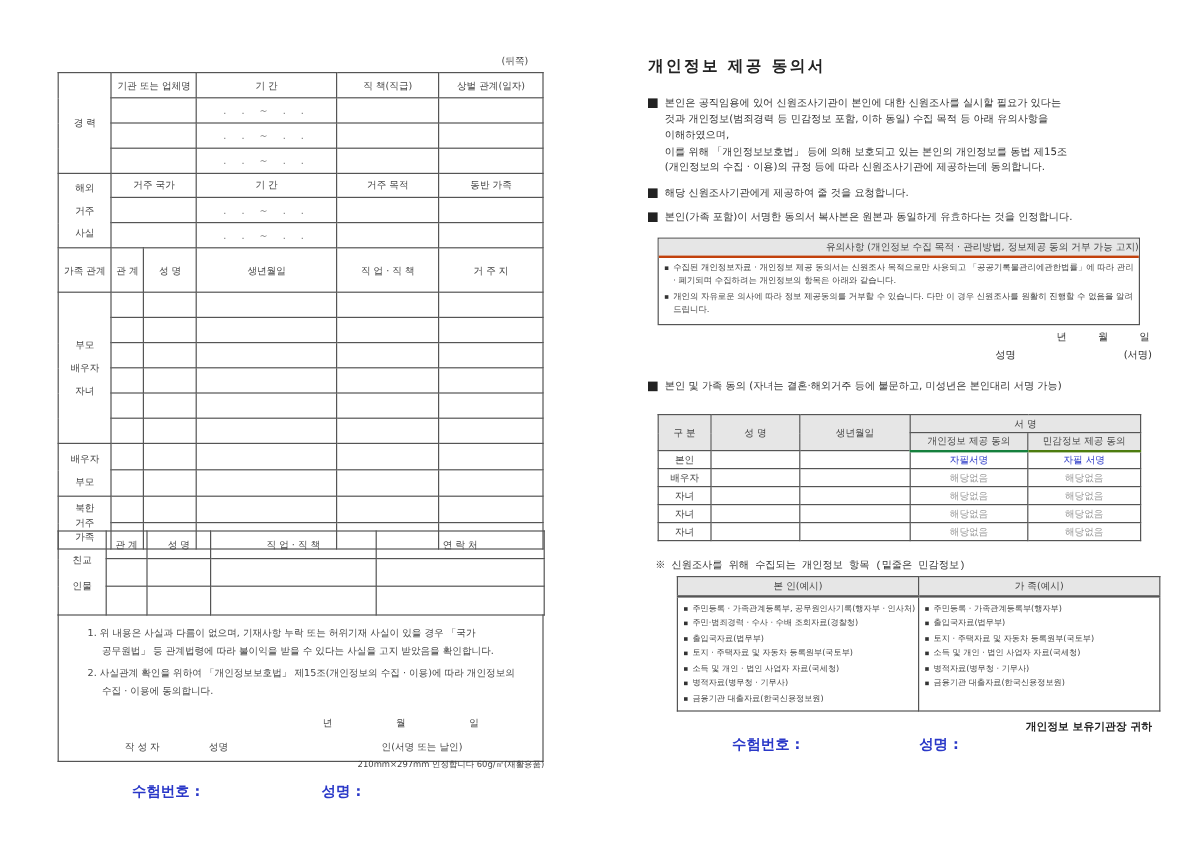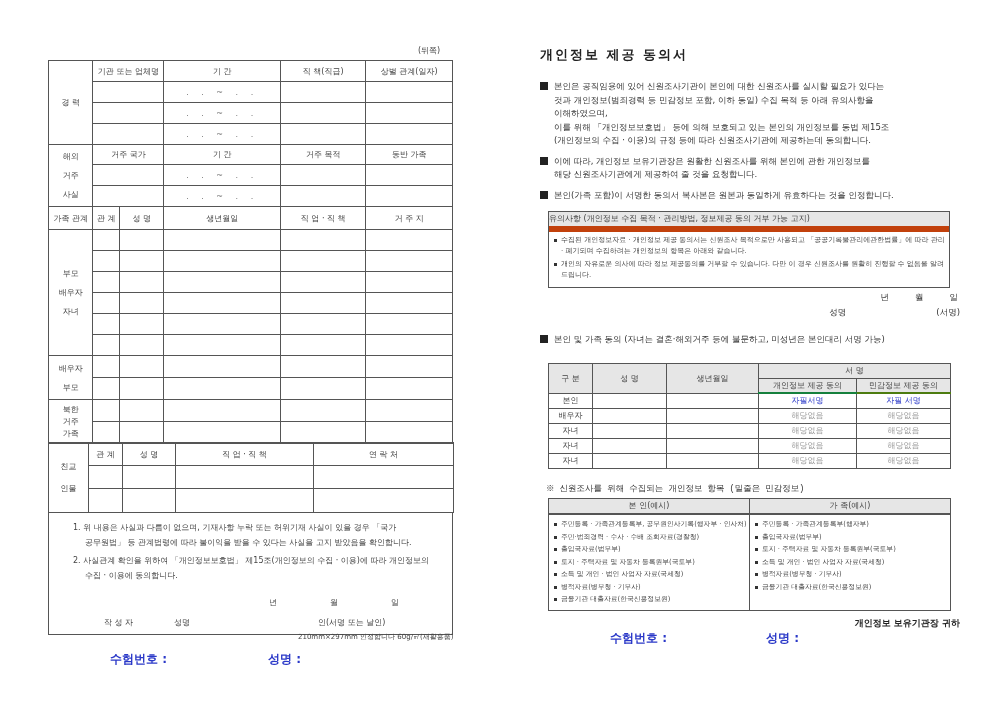--- a/index.html
+++ b/index.html
@@ -24,30 +24,30 @@
   .sign-row { position: absolute; left: 55px; top: 105px; font-size: 8px; display: flex; }
   .paper-note { position: absolute; left: 250px; top: 587px; font-size: 7px; color: #444; white-space: nowrap; }
   .exam-row { position: absolute; top: 606px; font-size: 12px; font-weight: bold; color: #2a38c8; display: flex; }
 
   
   #right { left: 540px; top: 40px; width: 420px; }
   .title { text-align: left; font-family: "DejaVu Serif", serif; font-size: 13px; font-weight: bold; color: #222; letter-spacing: 2px; margin-top: 6px; }
   .bul { font-size: 8.5px; color: #333; line-height: 13.5px; position: relative; padding-left: 14px; }
   .bul .sq { position: absolute; left: 0; top: 2px; width: 8px; height: 8px; background: #222; }
   .noticebox { border: 1px solid #555; margin-left: 8px; width: 402px; }
-  .noticebox .nhead { background: #e6e6e6; border-bottom: 6px solid #c2410c; text-align: left; font-size: 8px; line-height: 14px; color: #444; }
+  .noticebox .nhead { background: #e6e6e6; border-bottom: 2px solid #c2410c; text-align: right; font-size: 8px; line-height: 14px; color: #444; }
   .noticebox .nbody { padding: 3px 4px 4px 4px; font-size: 7px; color: #444; line-height: 11px; }
   .nbody .li { padding-left: 8px; position: relative; margin-bottom: 2px; }
   .nbody .li:before { content: ""; position: absolute; left: 1px; top: 4px; width: 3px; height: 3px; background: #333; }
   #ctable { width: 402px; margin-left: 8px; }
   #ctable th { background: #e6e6e6; }
   #ctable td, #ctable th { height: 15px; font-size: 8px; }
   #ctable .sig { color: #2a38c8; }
   #ctable .na { color: #999; }
-  #itable { width: 402px; margin-left: 8px; }
+  #itable { width: 402px; margin-left: 24px; }
   #itable th { background: #e6e6e6; height: 16px; border-bottom: 2px solid #555; }
   #itable td { vertical-align: top; text-align: left; font-size: 6.8px; padding: 3px 4px; line-height: 12.5px; color: #444; }
   #itable .li { padding-left: 8px; position: relative; }
   #itable .li:before { content: ""; position: absolute; left: 1px; top: 5px; width: 3px; height: 3px; background: #333; }
   .u { }
 </style>
 </head>
 <body>
 
 <div class="page" id="left">
@@ -106,21 +106,21 @@
           <td></td>
           <td></td>
         </tr>
     <tr style="height:21px">
           <td colspan="2"></td>
           <td class="date">. . ~ . .</td>
           <td></td>
           <td></td>
         </tr>
 
-    <tr style="height:23px">
+    <tr style="height:37px">
       <td>가족 관계</td>
       <td>관 계</td>
       <td>성 명</td>
       <td>생년월일</td>
       <td>직 업 · 직 책</td>
       <td>거 주 지</td>
     </tr>
 
     <tr style="height:21px">
       <td rowspan="6" class="sec">
@@ -270,21 +270,20 @@
   <div class="bul" style="margin-top:16px">
     <span class="sq"></span>
     <div>본인은 공직임용에 있어 신원조사기관이 본인에 대한 신원조사를 실시할 필요가 있다는</div>
     <div>것과  개인정보(범죄경력 등 민감정보 포함, 이하 동일) 수집 목적 등 아래 유의사항을</div>
     <div>이해하였으며,</div>
     <div>이를 위해 「개인정보보호법」 등에 의해 보호되고 있는 본인의 개인정보를 동법 제15조</div>
     <div>(개인정보의 수집 · 이용)의 규정 등에 따라 신원조사기관에 제공하는데 동의합니다.</div>
   </div>
   <div class="bul" style="margin-top:7px">
     <span class="sq"></span>
-    <div>이에 따라, 개인정보 보유기관장은 원활한 신원조사를 위해 본인에 관한 개인정보를</div>
     <div>해당 신원조사기관에게 제공하여 줄 것을 요청합니다.</div>
   </div>
   <div class="bul" style="margin-top:7px">
     <span class="sq"></span>
     <div>본인(가족 포함)이 서명한 동의서 복사본은 원본과 동일하게 유효하다는 것을 인정합니다.</div>
   </div>
 
   <div class="noticebox" style="margin-top:9px">
     <div class="nhead">유의사항 (개인정보 수집 목적 · 관리방법, 정보제공 동의 거부 가능 고지)</div>
     <div class="nbody">

